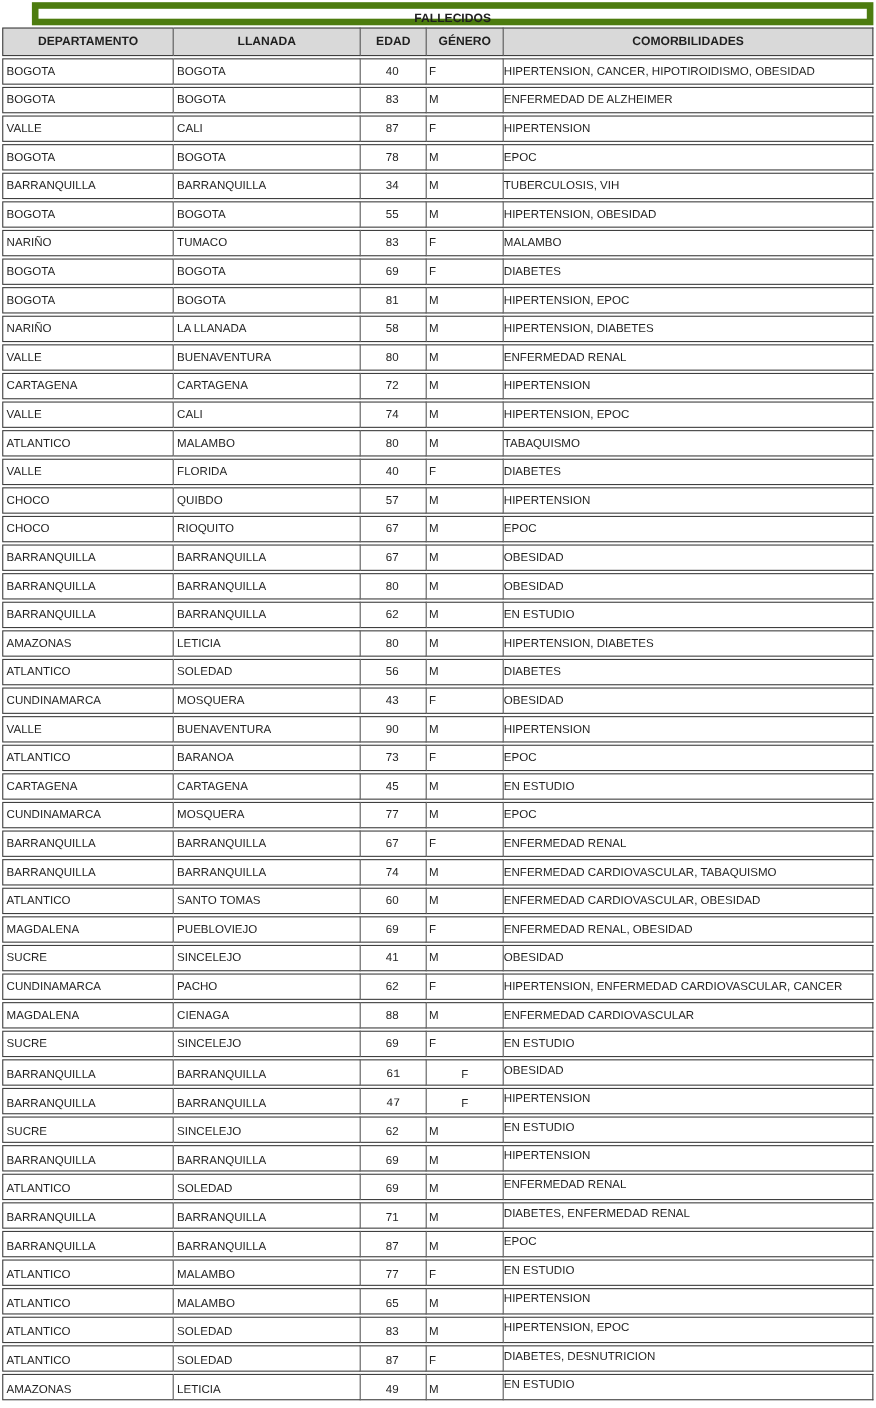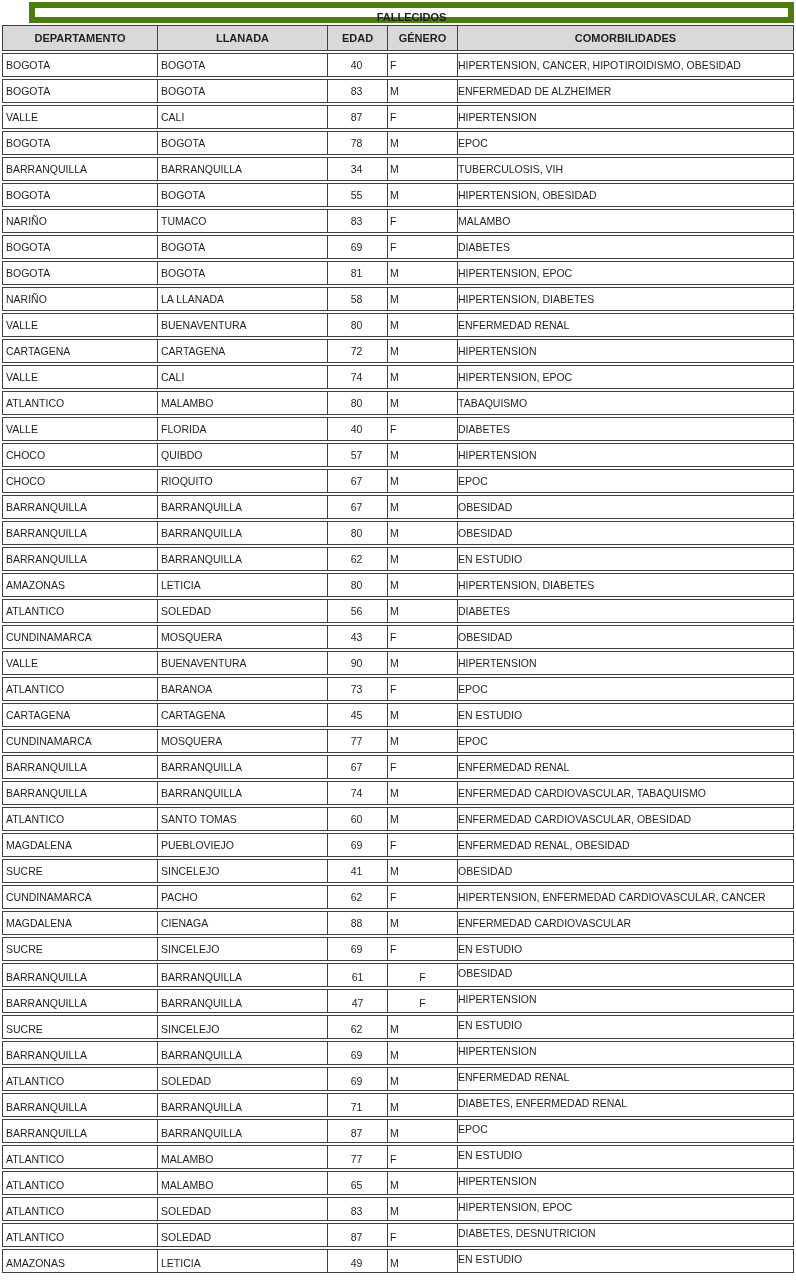--- a/index.html
+++ b/index.html
@@ -65,21 +65,21 @@
   td.cell-dep, td.cell-city { text-align: left; padding-left: 3px; }
   td.cell-age { text-align: center; padding-right: 2px; }
   td.cell-gen { text-align: left; padding-left: 2px; }
   td.cell-com { text-align: left; }
 
   
   tr.late td { vertical-align: bottom; padding-bottom: 3px; }
   tr.late td.cell-com { vertical-align: top; padding-top: 3px; padding-bottom: 0; }
 
   
-  tr.centered-ag td.cell-age { text-align: center; padding-right: 0; }
+  tr.centered-ag td.cell-age { text-align: center; padding-right: 0; font-family: Liberation Mono, monospace; }
   tr.centered-ag td.cell-gen { text-align: center; padding-left: 0; }
 </style>
 </head>
 <body>
 
 <div class="sheet">
 
   <div class="title-bar">FALLECIDOS</div>
 
   <table class="data-table">

